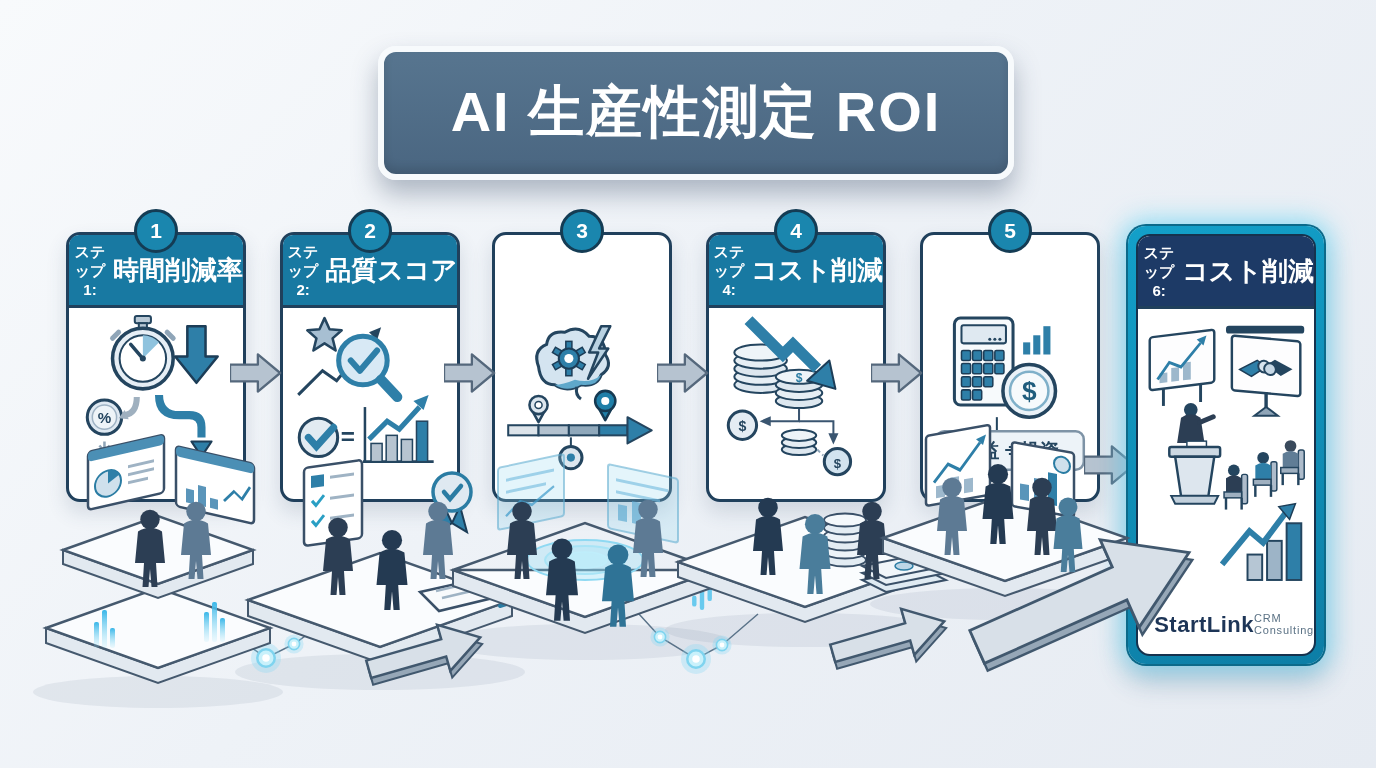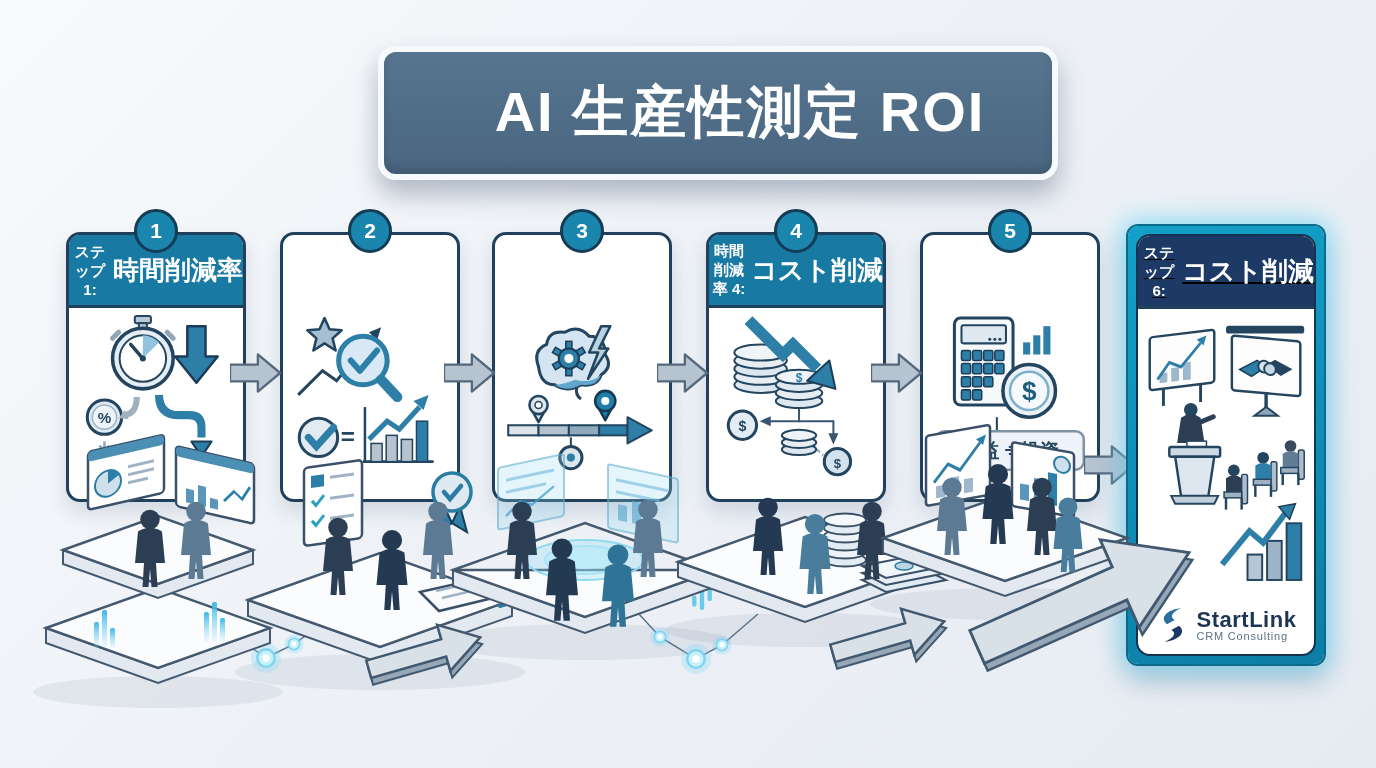--- a/index.html
+++ b/index.html
@@ -4,47 +4,47 @@
 <style>
   html,body{margin:0;padding:0;background:#dfe5ed;}
   .stage{position:relative;width:1376px;height:768px;overflow:hidden;
     background:linear-gradient(135deg,#f8fafc 0%,#eef2f7 45%,#e6ebf2 100%);
     font-family:"Liberation Sans",sans-serif;}
   
   .title-banner{position:absolute;left:378px;top:46px;width:624px;height:122px;
     background:linear-gradient(180deg,#57758f 0%,#4a6681 100%);
     border:6px solid #f7fafc;border-radius:18px;
     box-shadow:0 14px 26px rgba(45,65,95,.35), inset 0 -6px 10px rgba(0,0,0,.12);
-    display:flex;align-items:center;justify-content:center;padding-left:44px;}
+    display:flex;align-items:center;justify-content:center;}
   .title-text{color:#ffffff;font-size:56px;font-weight:bold;letter-spacing:2px;white-space:nowrap;}
   
   .card{position:absolute;top:232px;width:174px;height:264px;background:#ffffff;
     border:3px solid #20405c;border-radius:14px;
     box-shadow:0 10px 20px rgba(50,75,105,.16);}
   .num-circle{position:absolute;top:-26px;left:50%;transform:translateX(-50%);
     width:38px;height:38px;border-radius:50%;background:#1a86ae;border:3px solid #143c54;
     color:#fff;font-size:21px;font-weight:bold;display:flex;align-items:center;justify-content:center;z-index:4;}
   .card-header{height:70px;background:#1879a2;border-bottom:3px solid #20405c;
     border-radius:10px 10px 0 0;color:#fff;display:flex;flex-direction:row;
     align-items:center;justify-content:center;gap:2px;text-align:center;}
   .step-label{font-size:15px;font-weight:bold;}
   .metric{font-size:26px;font-weight:bold;white-space:nowrap;}
   .metric.small{font-size:20px;}
   .body-art{position:absolute;left:0;top:73px;width:100%;height:188px;}
   
   .card6-frame{position:absolute;left:1128px;top:226px;width:196px;height:438px;
-    background:linear-gradient(160deg,#13a0c9,#0d7ea6);border-radius:10px;padding:8px;box-sizing:border-box;
-    box-shadow:0 0 0 2px #0c6a8a,0 0 24px 7px rgba(120,218,245,.75),0 16px 28px rgba(40,70,100,.28);text-decoration:underline;}
+    background:linear-gradient(160deg,#13a0c9,#0d7ea6);border-radius:18px;padding:8px;box-sizing:border-box;
+    box-shadow:0 0 0 2px #0c6a8a,0 0 24px 7px rgba(120,218,245,.75),0 16px 28px rgba(40,70,100,.28);}
   .card6-inner{width:100%;height:100%;background:#fff;border:2px solid #16324e;border-radius:14px;
     position:relative;overflow:hidden;box-sizing:border-box;}
   .card6-inner .card-header{background:#1d3a66;border-radius:11px 11px 0 0;}
   .card6-art{position:absolute;left:0;top:73px;width:100%;height:276px;}
   .logo{position:absolute;left:0;bottom:10px;width:100%;display:flex;align-items:center;justify-content:center;gap:7px;}
   .logo-mark{width:34px;height:38px;}
-  .logo-text{display:flex;flex-direction:column;line-height:1.05;}
+  .logo-text{display:flex;flex-direction:row;line-height:1.05;}
   .logo-name{font-size:22px;font-weight:bold;color:#1d3557;letter-spacing:.5px;}
   .logo-sub{font-size:11px;color:#5a7184;letter-spacing:.8px;}
   
   .conn{position:absolute;top:352px;width:52px;height:42px;}
   .conn5{top:444px;}
   
   .illus{position:absolute;left:0;top:418px;width:1376px;height:350px;pointer-events:none;z-index:5;}
   svg text{font-family:"Liberation Sans",sans-serif;}
 </style>
 </head>
@@ -87,20 +87,24 @@
         <path d="M66,88 q0,16 -12,18" stroke="#9fb0bf" stroke-width="6" fill="none"></path>
         <path d="M58,110 l-10,-1 l6,-8 Z" fill="#9fb0bf"></path>
         <path d="M88,86 q0,20 20,20 h10 q12,0 12,12 v10" stroke="#2e7fa8" stroke-width="8" fill="none"></path>
         <path d="M120,132 l10,15 l10,-15 Z" fill="#2e7fa8" stroke="#1c3d57" stroke-width="2" stroke-linejoin="round"></path>
       </g>
     </svg>
   </div>
 
   <div class="card" style="left:280px">
     <div class="num-circle">2</div>
+    <div class="card-header">
+      <div class="step-label">ステップ 2:</div>
+      <div class="metric">品質スコア</div>
+    </div>
     <svg class="body-art" viewBox="0 0 170 186">
       <g>
         <polyline points="14,86 38,62 52,72 88,28" stroke="#24455f" stroke-width="3" fill="none"></polyline>
         <path d="M84,24 l12,-5 l-4,13 Z" fill="#24455f"></path>
       </g>
       <g>
         <path d="M40,10 l5,11 12,1 -9,8 3,12 -11,-7 -11,7 3,-12 -9,-8 12,-1 Z" fill="#a7bfd2" stroke="#24455f" stroke-width="2.5" stroke-linejoin="round"></path>
       </g>
       <g>
         <circle cx="78" cy="52" r="24" fill="#d8e9f5" stroke="#2e7fa8" stroke-width="5"></circle>
@@ -163,21 +167,21 @@
         <line x1="74" y1="128" x2="74" y2="137" stroke="#24455f" stroke-width="2"></line>
         <circle cx="74" cy="148" r="11" fill="#dce6ee" stroke="#24455f" stroke-width="3"></circle>
         <circle cx="74" cy="148" r="4" fill="#2e7fa8"></circle>
       </g>
     </svg>
   </div>
 
   <div class="card" style="left:706px">
     <div class="num-circle">4</div>
     <div class="card-header">
-      <div class="step-label">時間削減率 4:</div>
+      <div class="step-label">ステップ 4:</div>
       <div class="metric">コスト削減</div>
     </div>
     <svg class="body-art" viewBox="0 0 170 186">
       <g>
         <ellipse cx="50" cy="76" rx="26" ry="8" fill="#dde7ef" stroke="#24455f" stroke-width="2"></ellipse>
         <ellipse cx="50" cy="68" rx="26" ry="8" fill="#e6eef4" stroke="#24455f" stroke-width="2"></ellipse>
         <ellipse cx="50" cy="60" rx="26" ry="8" fill="#dde7ef" stroke="#24455f" stroke-width="2"></ellipse>
         <ellipse cx="50" cy="52" rx="26" ry="8" fill="#e6eef4" stroke="#24455f" stroke-width="2"></ellipse>
         <ellipse cx="50" cy="44" rx="26" ry="8" fill="#eef4f8" stroke="#24455f" stroke-width="2"></ellipse>
         <ellipse cx="88" cy="92" rx="23" ry="7" fill="#dde7ef" stroke="#24455f" stroke-width="2"></ellipse>

